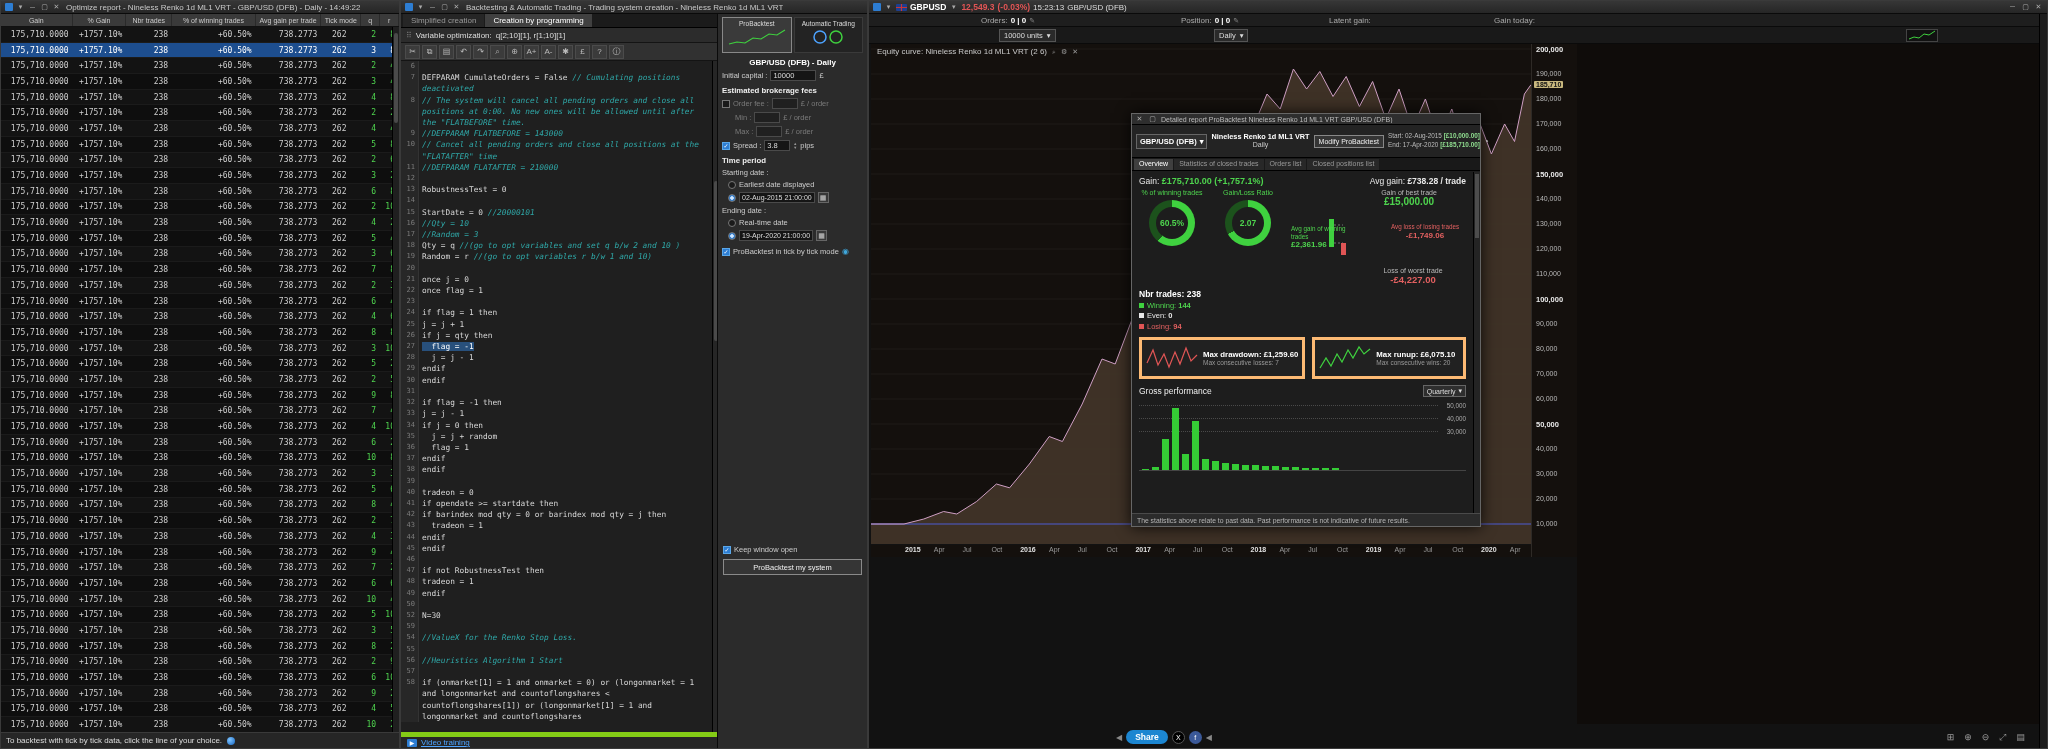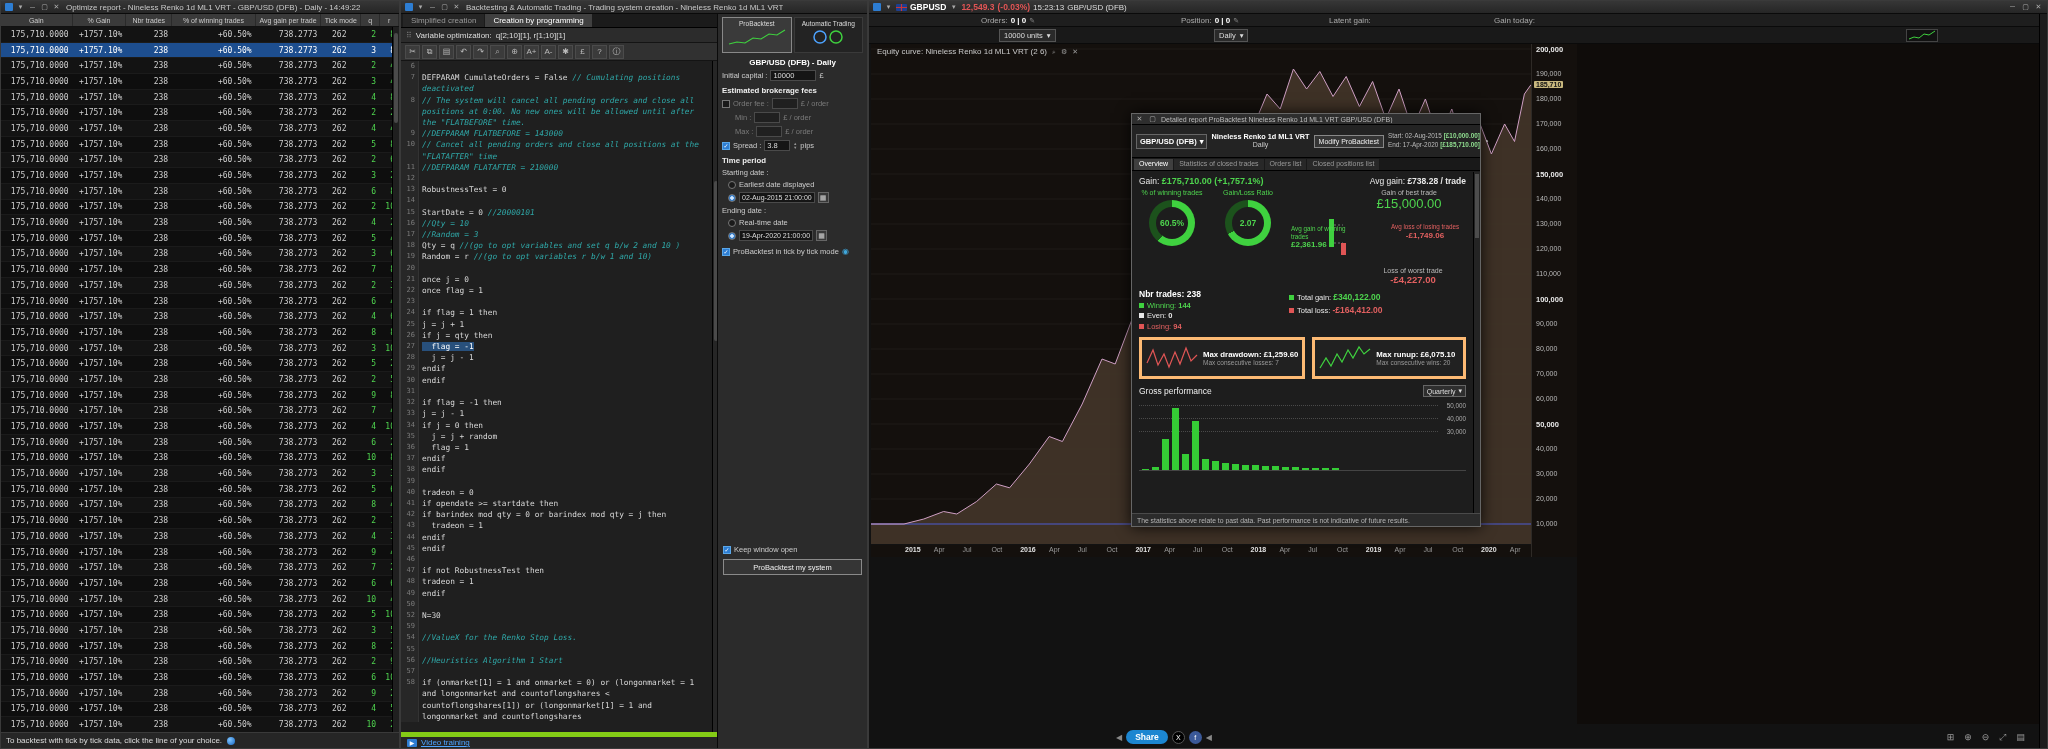--- a/index.html
+++ b/index.html
@@ -119,21 +119,21 @@
 .green{color:#4ed44e}.red{color:#e26060}.wht{color:#e8e8e8}
 .r1{display:flex;justify-content:space-between;margin-bottom:3px;font-size:8.5px}
 .kpis{display:flex;gap:10px;height:96px}
 .kpi{width:66px;text-align:center}
 .kpilabel{font-size:7px;line-height:1.15;margin-bottom:3px}
 .donut{position:relative;border-radius:50%;width:46px;height:46px;margin:0 auto}
 .donut .hole{position:absolute;inset:7px;background:#1d1d1d;border-radius:50%;display:flex;align-items:center;justify-content:center;font-weight:bold;font-size:8.5px}
 .bt{position:relative;flex:1;height:96px}
 .btbest{position:absolute;top:0;left:58px;width:120px;text-align:center}
 .btbest .l{font-size:7px;color:#bbb}
-.btbest .v{font-size:13px;font-weight:normal}
+.btbest .v{font-size:10px;font-weight:bold}
 .btglyph{position:absolute;left:30px;top:28px}
 .btaw{position:absolute;left:0;top:36px;width:62px;font-size:6.3px;line-height:1.2}
 .btal{position:absolute;right:2px;top:34px;width:78px;font-size:6.3px;line-height:1.2;text-align:center}
 .btworst{position:absolute;right:8px;bottom:0;width:90px;text-align:center}
 .btworst .l{font-size:7px;color:#bbb}
 .btworst .v{font-size:9.5px;font-weight:bold}
 .bv{font-size:8px;font-weight:bold}
 .r3{display:flex;margin-top:4px}
 .r3 .colA{width:150px;line-height:1.4}
 .r3 .colB{flex:1;line-height:1.5;padding-top:2px}
@@ -1196,24 +1196,20 @@
           </div>
         </div>
       </div>
       <div class="r3">
         <div class="colA">
           <div class="nbt"><span>Nbr trades:</span> <span>238</span></div>
           <div class="lg green"><span class="sq" style="background:#3fd13f"></span><span>Winning:</span> <b>144</b></div>
           <div class="lg wht"><span class="sq" style="background:#e8e8e8"></span><span>Even:</span> <b>0</b></div>
           <div class="lg red"><span class="sq" style="background:#e05555"></span><span>Losing:</span> <b>94</b></div>
         </div>
-        <div class="colB">
-          <div class="lg"><span class="sq" style="background:#3fd13f"></span><span class="wht">Total gain:</span> <b class="green" style="font-size:8.5px">£340,122.00</b></div>
-          <div class="lg"><span class="sq" style="background:#e05555"></span><span class="wht">Total loss:</span> <b class="red" style="font-size:8.5px">-£164,412.00</b></div>
-        </div>
       </div>
       <div class="cards">
         <div class="card">
           <svg width="52" height="28">
               <polyline points="1,19 7,6 12,21 18,10 23,23 29,8 34,20 40,4 45,17 51,11" stroke="#e05555" stroke-width="1.2" fill="none"></polyline>
             </svg>
           <div class="cardtxt">
             <div class="big"><span>Max drawdown:</span> <span>£1,259.60</span></div>
             <div class="sml">Max consecutive losses: 7</div>
           </div>

